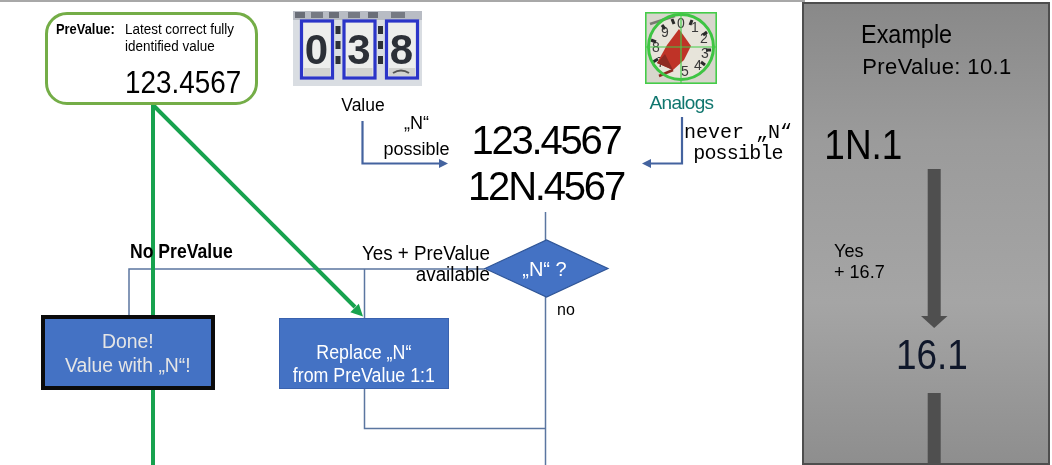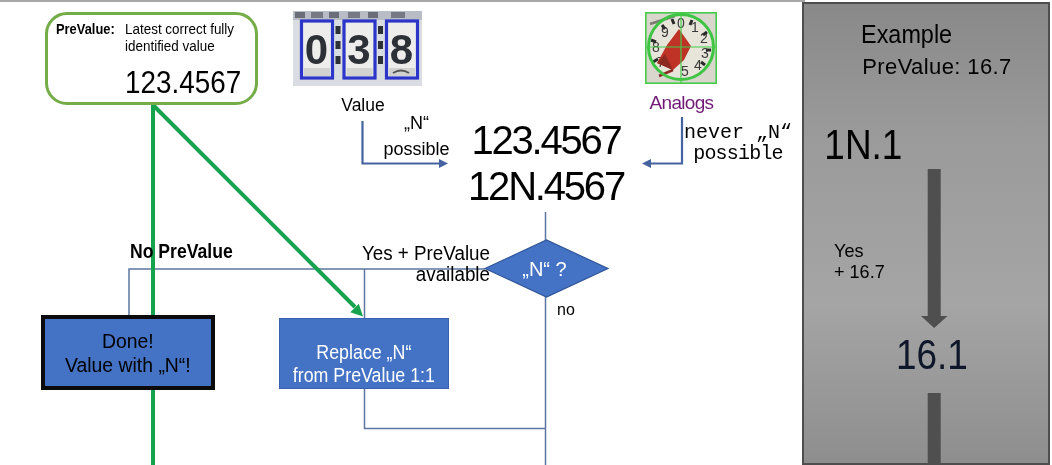--- a/index.html
+++ b/index.html
@@ -106,43 +106,43 @@
     <line x1="17" y1="13" x2="20" y2="17"></line>
   </g>
   <polygon points="34,17 46,34 39,48 28,58 12,51 22,33" fill="#bf3327"></polygon>
   <polygon points="20,42 28,58 12,51" fill="#8d2a22"></polygon>
   <path d="M28,58 L14,64" stroke="#8d2a22" stroke-width="2.5" fill="none"></path>
   <rect x="0.8" y="0.8" width="70.4" height="70.4" fill="none" stroke="#45cc49" stroke-width="1.6"></rect>
   <circle cx="36" cy="35" r="32.5" fill="none" stroke="#3ec443" stroke-width="3"></circle>
   <line x1="0" y1="35" x2="72" y2="35" stroke="#45cc49" stroke-width="1.2"></line>
   <line x1="36" y1="0" x2="36" y2="72" stroke="#45cc49" stroke-width="1.2"></line>
 </svg>
-<div class="abs" style="left:645px;top:93px;width:73px;text-align:center;font-size:19px;line-height:19px;letter-spacing:-0.7px;color:#701a75;">Analogs</div>
+<div class="abs" style="left:645px;top:93px;width:73px;text-align:center;font-size:19px;line-height:19px;letter-spacing:-0.7px;color:#0f766e;">Analogs</div>
 
 <div class="abs" style="left:662px;top:123px;width:152px;text-align:center;font-size:20px;color:#000;line-height:20.6px;font-family:Liberation Mono, monospace;">never „N“<br><span style="letter-spacing:-0.8px;">possible</span></div>
 
 <div class="abs" style="left:130px;top:241px;font-size:20px;line-height:20px;font-weight:bold;color:#000;transform:scaleX(0.88);transform-origin:0 0;white-space:nowrap;">No PreValue</div>
 
 <div class="abs" style="left:330px;top:242.5px;width:160px;text-align:right;font-size:20px;color:#000;line-height:21px;transform:scaleX(0.94);transform-origin:100% 0;">Yes + PreValue<br>available</div>
 
 <div class="abs" style="left:483px;top:259px;width:123px;text-align:center;font-size:20px;line-height:20px;color:#fff;">„N“ ?</div>
 
 <div class="abs" style="left:557px;top:300px;font-size:16px;line-height:20px;color:#000;">no</div>
 
-<div class="abs" style="left:41px;top:315px;width:174px;height:75px;box-sizing:border-box;border:4.5px solid #0b0b0b;background:#4472c4;color:#000000;font-size:20px;line-height:24px;text-align:center;display:flex;align-items:center;justify-content:center;">
+<div class="abs" style="left:41px;top:315px;width:174px;height:75px;box-sizing:border-box;border:4.5px solid #0b0b0b;background:#4472c4;color:#e5e5e5;font-size:20px;line-height:24px;text-align:center;display:flex;align-items:center;justify-content:center;">
     <div style="transform:scaleX(0.97);white-space:nowrap;">Done!<br>Value with „N“!</div>
   </div>
 
 <div class="abs" style="left:278.5px;top:317.5px;width:170.5px;height:71px;box-sizing:border-box;border:1.5px solid #3a62ae;background:#4472c4;color:#fff;font-size:20px;line-height:23.5px;text-align:center;display:flex;align-items:flex-end;justify-content:center;">
     <div style="transform:scaleX(0.89);white-space:nowrap;">Replace „N“<br>from PreValue 1:1</div>
   </div>
 
 <div class="abs" style="left:802px;top:2px;width:248px;height:463px;box-sizing:border-box;border:2.5px solid #4e4e4e;background:linear-gradient(180deg,#898989 0%,#9b9b9b 30%,#a5a5a5 65%,#8e8e8e 100%);"></div>
 <div class="abs" style="left:793px;top:16px;width:228px;text-align:center;font-size:26px;line-height:36px;color:#000;"><span style="display:inline-block;transform:scaleX(0.9);">Example</span></div>
-<div class="abs" style="left:823px;top:56px;width:228px;text-align:center;font-size:22px;line-height:22px;color:#000;letter-spacing:0.4px;"><span style="display:inline-block;">PreValue: 16.7</span></div>
+<div class="abs" style="left:823px;top:56px;width:228px;text-align:center;font-size:22px;line-height:22px;color:#000;letter-spacing:0.4px;"><span style="display:inline-block;">PreValue: 10.1</span></div>
 <div class="abs" style="left:819px;top:124px;width:228px;text-align:left;font-size:42px;line-height:42px;color:#000;"><span style="display:inline-block;transform:scaleX(0.88);">1N.1</span></div>
 <svg class="abs" style="left:900px;top:160px" width="80" height="305" viewBox="0 0 80 305">
   <rect x="27.7" y="9" width="13" height="147" fill="#4f4f4f"></rect>
   <polygon points="21,156 47.5,156 34.2,168 " fill="#4f4f4f"></polygon>
   <rect x="27.7" y="233" width="13" height="72" fill="#4f4f4f"></rect>
 </svg>
 <div class="abs" style="left:834px;top:240px;font-size:19px;color:#000;line-height:21.2px;transform:scaleX(0.95);transform-origin:0 0;">Yes<br>+ 16.7</div>
 <div class="abs" style="left:818px;top:334px;width:228px;text-align:center;font-size:42px;line-height:42px;color:#0f172a;"><span style="display:inline-block;transform:scaleX(0.88);">16.1</span></div>
 
 </body></html>

